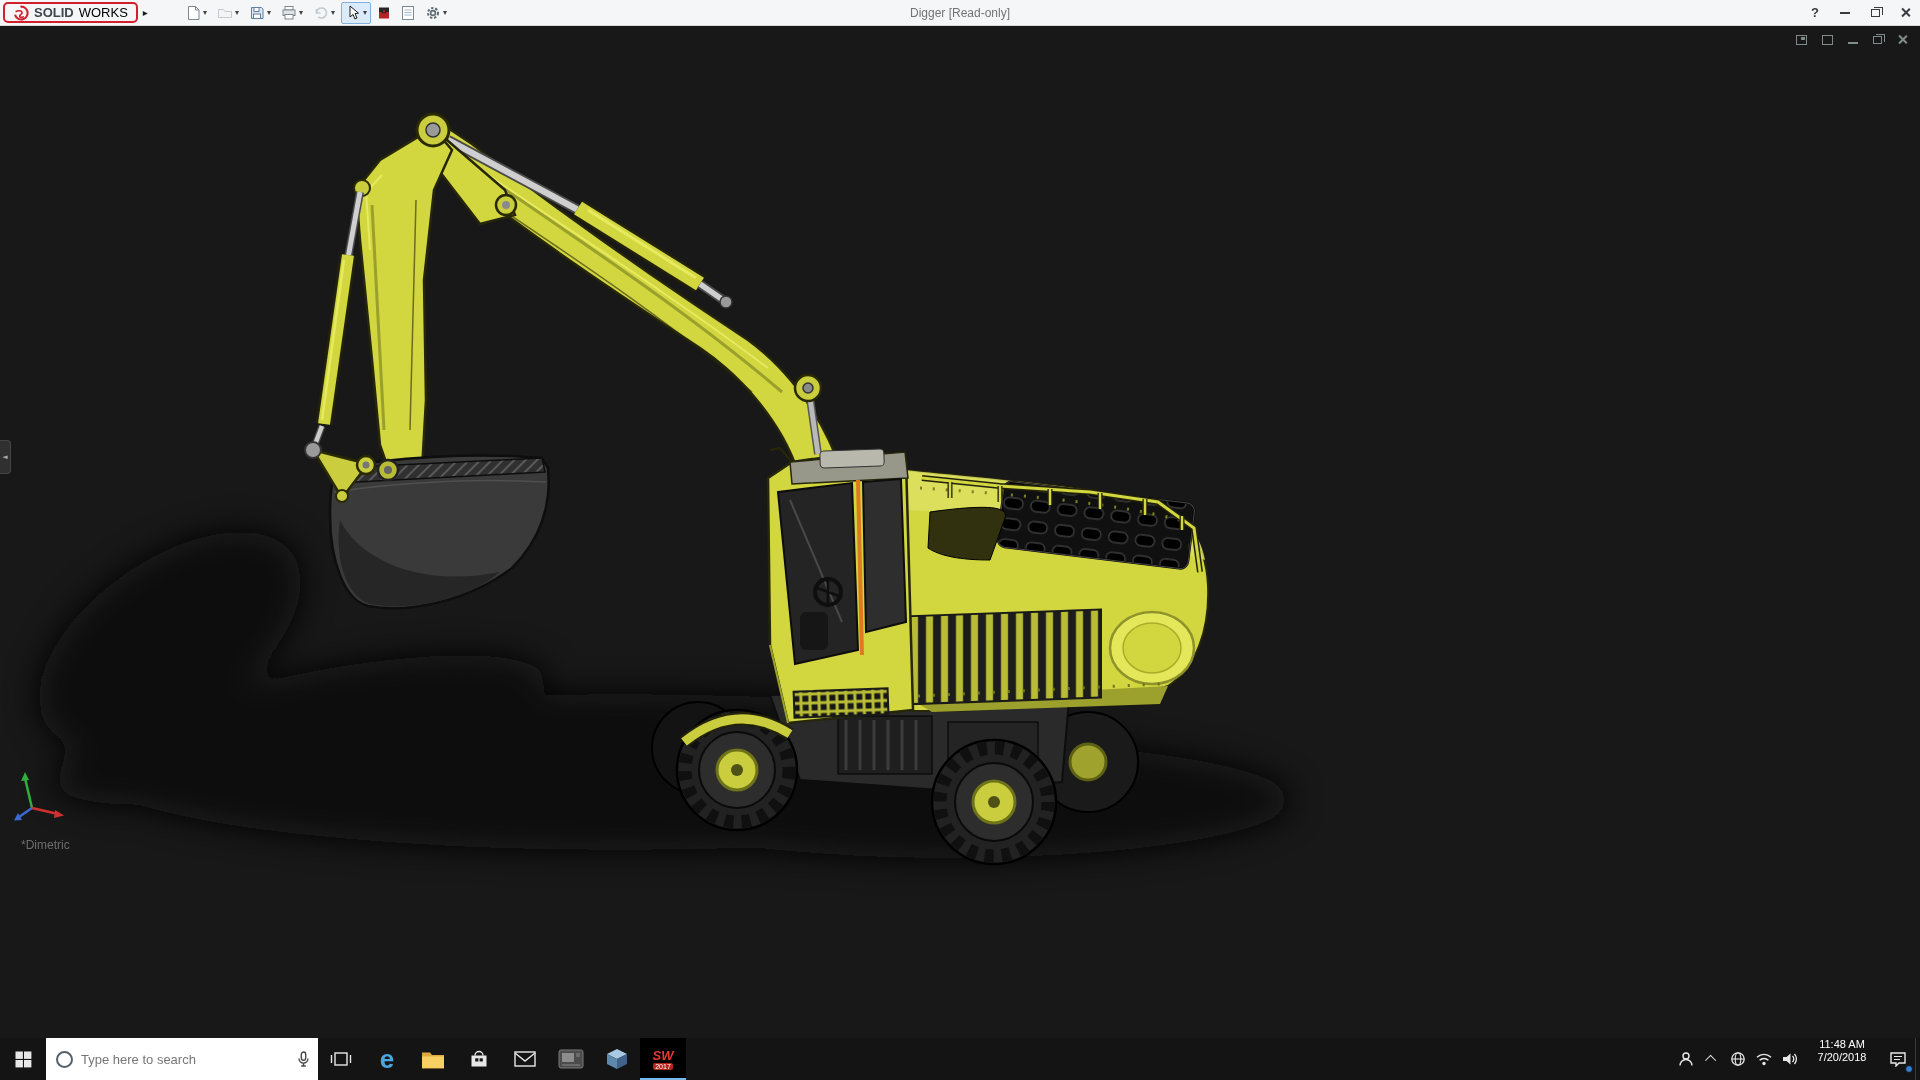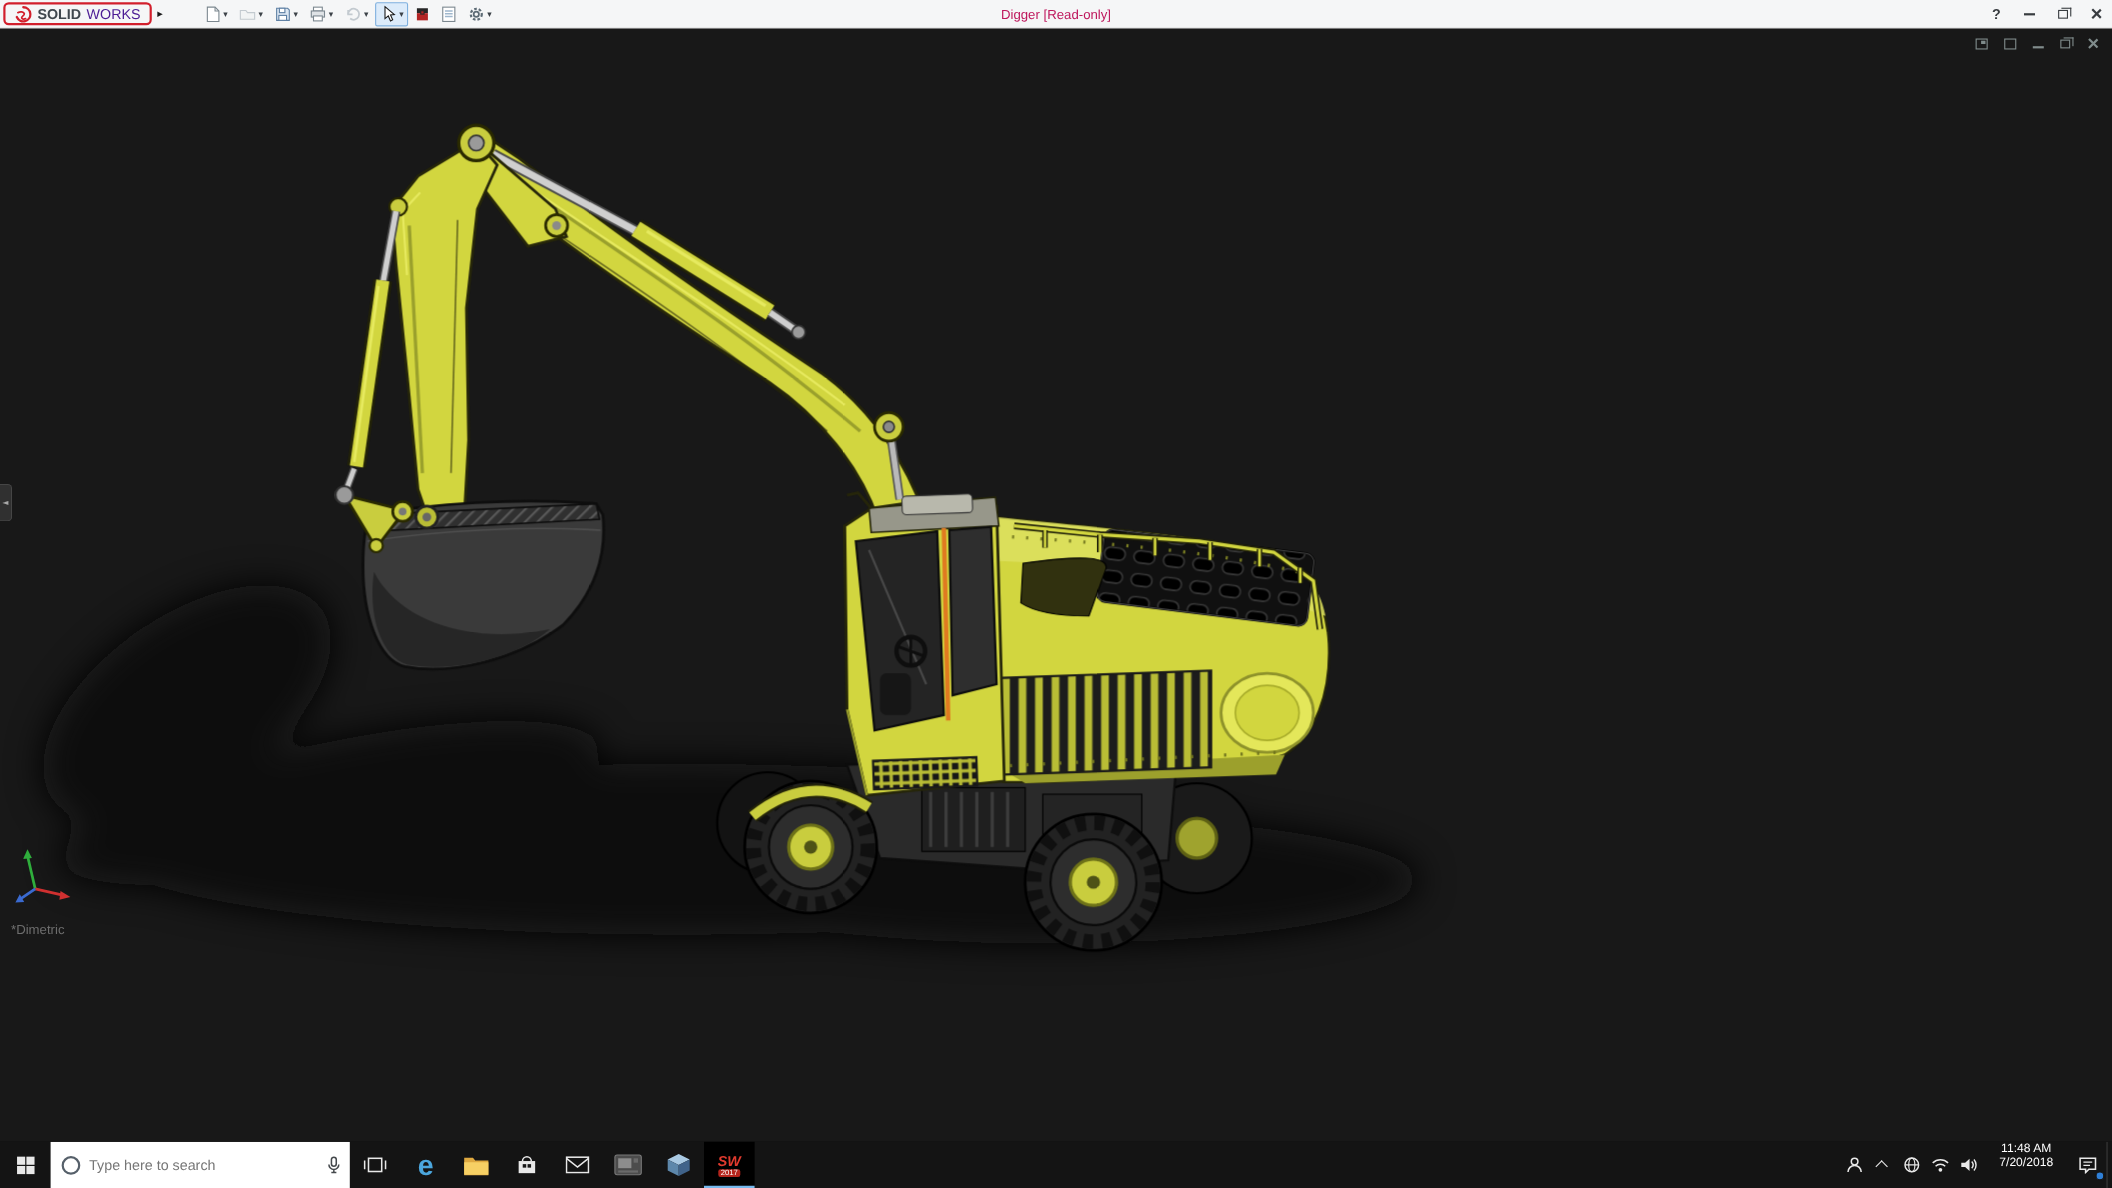--- a/index.html
+++ b/index.html
@@ -5,27 +5,27 @@
   *{margin:0;padding:0;box-sizing:border-box;}
   html,body{width:1920px;height:1080px;overflow:hidden;}
   body{font-family:"Liberation Sans","DejaVu Sans",sans-serif;background:#000;}
   .app{width:1920px;height:1080px;display:flex;flex-direction:column;}
 
   
   .titlebar{height:26px;background:#f5f6f7;border-bottom:1px solid #d9d9d9;display:flex;align-items:center;position:relative;flex:0 0 26px;}
   .sw-logo{display:flex;align-items:center;gap:5px;border:2px solid #d21f2c;border-radius:5px;height:21px;padding:0 8px;margin-left:3px;}
   .ds-mark{display:block;}
   .sw-logo .bold{font-weight:bold;color:#3f474e;font-size:13px;}
-  .sw-logo .light{color:#4c1d95;font-size:13px;}
+  .sw-logo .light{color:#000000;font-size:13px;}
   .flyout{font-size:10px;color:#1a1a1a;margin:0 8px 0 5px;}
   .qat{display:flex;align-items:center;gap:2px;margin-left:26px;}
   .qat-btn{display:flex;align-items:center;height:22px;padding:0 3px;border:1px solid transparent;border-radius:2px;}
   .qat-btn.active{background:#dcebfa;border-color:#7fb0de;}
   .caret{font-size:8px;color:#3c4248;margin-left:2px;font-family:"DejaVu Sans",sans-serif;}
-  .doc-title{position:absolute;left:50%;transform:translateX(-50%);font-size:12px;color:#be185d;white-space:nowrap;}
+  .doc-title{position:absolute;left:50%;transform:translateX(-50%);font-size:12px;color:#737373;white-space:nowrap;}
   .win-controls{margin-left:auto;display:flex;align-items:center;height:100%;}
   .win-btn{width:30px;height:100%;display:flex;align-items:center;justify-content:center;color:#383c40;font-size:13px;font-weight:bold;}
   .ico-min{width:10px;height:2px;background:#383c40;}
   .ico-restore{position:relative;width:9px;height:8px;border:1px solid #383c40;}
   .ico-restore::before{content:"";position:absolute;top:-3px;left:2px;width:8px;height:7px;border:1px solid #383c40;border-bottom:none;border-left:none;}
   .ico-x{position:relative;width:11px;height:11px;}
   .ico-x::before,.ico-x::after{content:"";position:absolute;left:5px;top:0;width:1.6px;height:11px;background:#383c40;}
   .ico-x::before{transform:rotate(45deg);}
   .ico-x::after{transform:rotate(-45deg);}
 
@@ -37,21 +37,21 @@
   .vico-box .dot{position:absolute;right:1px;top:1px;width:4px;height:3px;background:#93a1a1;}
   .vico-min{width:10px;height:2px;background:#93a1a1;margin-top:6px;}
   .vico-restore{position:relative;width:9px;height:8px;border:1px solid #93a1a1;}
   .vico-restore::before{content:"";position:absolute;top:-3px;left:2px;width:8px;height:7px;border:1px solid #93a1a1;border-bottom:none;border-left:none;}
   .vico-x{position:relative;width:11px;height:11px;}
   .vico-x::before,.vico-x::after{content:"";position:absolute;left:5px;top:0;width:1.5px;height:11px;background:#93a1a1;}
   .vico-x::before{transform:rotate(45deg);}
   .vico-x::after{transform:rotate(-45deg);}
   .panel-tab{position:absolute;left:0;top:414px;width:11px;height:34px;background:#303030;border:1px solid #454545;border-left:none;border-radius:0 4px 4px 0;display:flex;align-items:center;justify-content:center;color:#a8a8a8;font-size:7px;font-family:"DejaVu Sans",sans-serif;}
   .triad{position:absolute;left:8px;top:742px;}
-  .view-label{position:absolute;left:10px;top:812px;font-size:12px;color:#6d6d6d;}
+  .view-label{position:absolute;left:21px;top:812px;font-size:12px;color:#6d6d6d;}
 
   
   .taskbar{height:42px;flex:0 0 42px;background:#141414;display:flex;align-items:stretch;color:#e8e8e8;}
   .tb-btn{width:46px;display:flex;align-items:center;justify-content:center;position:relative;}
   .tb-btn.running{background:#000000;box-shadow:inset 0 -2px 0 #76b9ed;}
   .search-box{width:272px;background:#ffffff;display:flex;align-items:center;padding:0 8px 0 10px;gap:8px;}
   .cortana-ring{width:17px;height:17px;border:2px solid #56606a;border-radius:50%;flex:0 0 17px;}
   .search-input{flex:1;border:none;outline:none;font-size:13px;color:#15803d;background:transparent;font-family:"Liberation Sans",sans-serif;}
   .search-input::placeholder{color:#767676;opacity:1;}
   .chev-up{width:8px;height:8px;border-left:1.6px solid #e8e8e8;border-top:1.6px solid #e8e8e8;transform:rotate(45deg) translateY(2px);}

